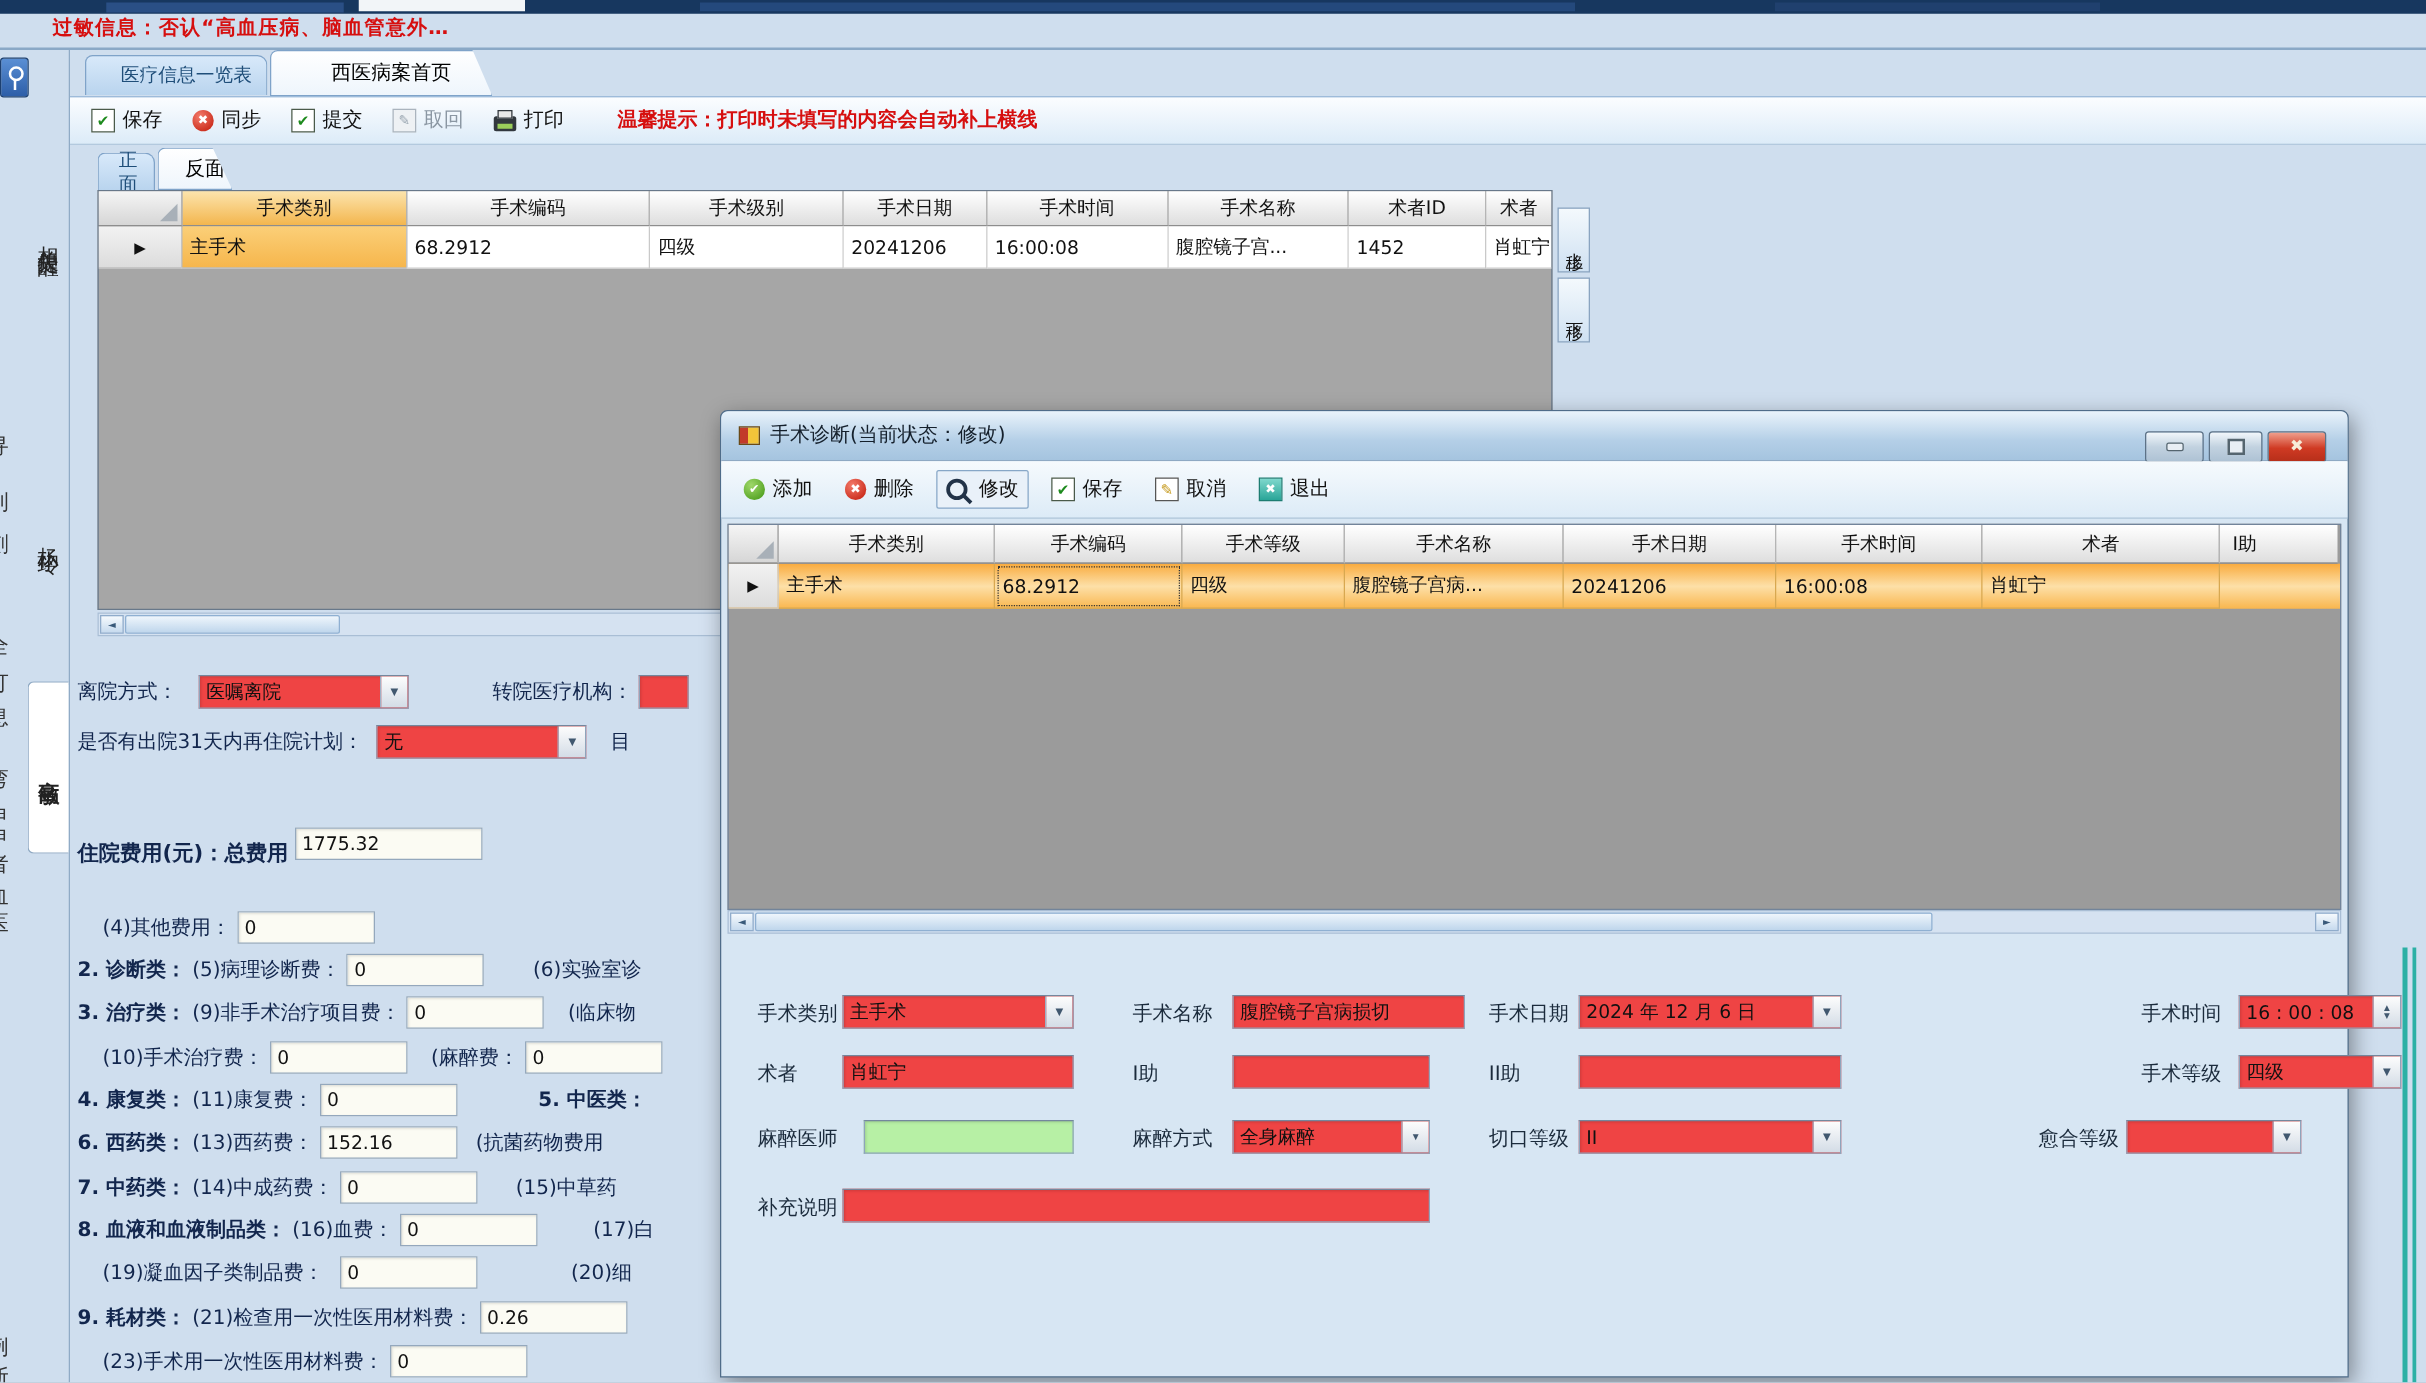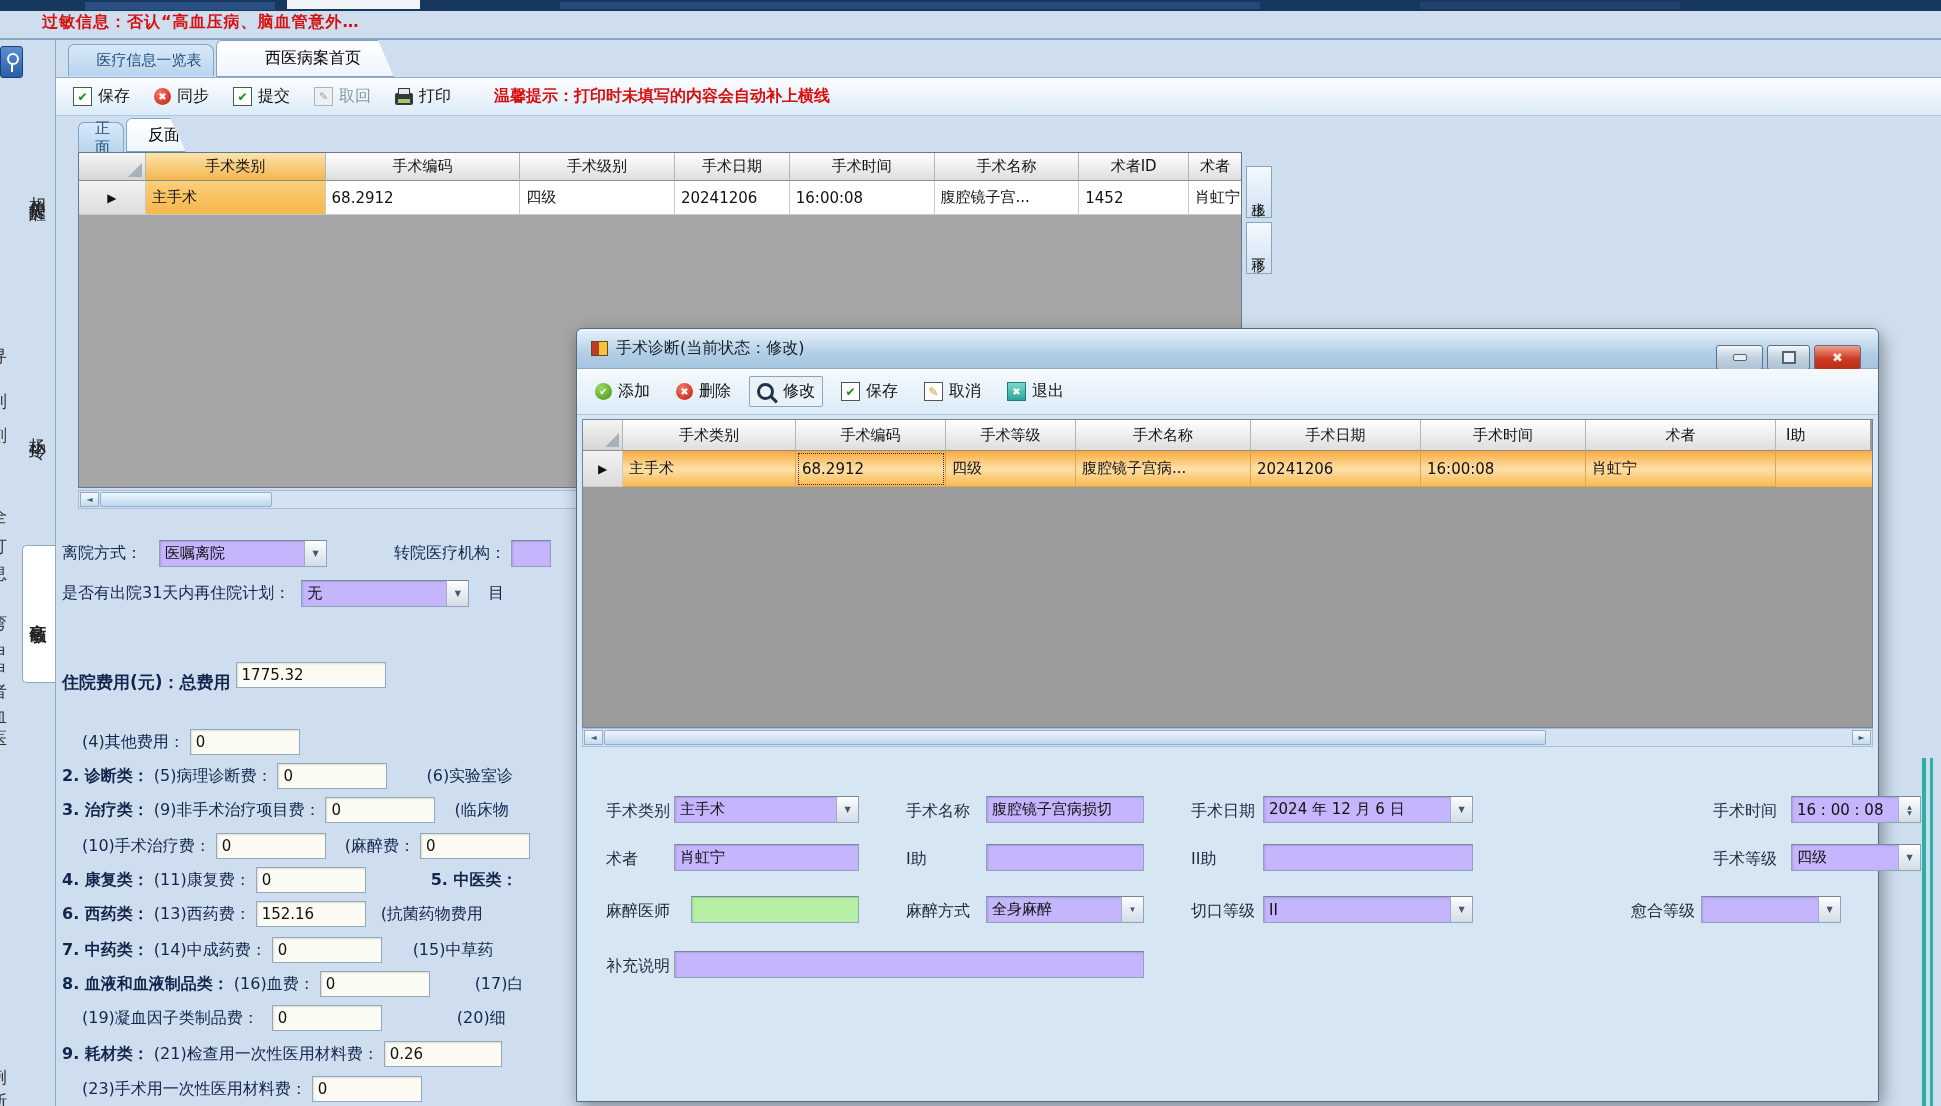--- a/index.html
+++ b/index.html
@@ -3,21 +3,21 @@
 <meta charset="utf-8">
 <style>
   html,body{margin:0;padding:0;background:#b9c6d4;}
   #screen{position:relative;width:1941px;height:1106px;overflow:hidden;background:#cfdeee;
     font-family:"DejaVu Sans",sans-serif;color:#111;}
   .A{position:absolute;}
   .lbl{font-size:16px;color:#12264d;white-space:nowrap;}
   .bold{font-weight:bold;}
   .red{color:#d60f0f;font-weight:bold;}
   
-  .box{box-sizing:border-box;background:#c4b5fd;border:1px solid #8ea4bb;border-top-color:#74879d;
+  .box{box-sizing:border-box;background:#ef4444;border:1px solid #8ea4bb;border-top-color:#74879d;
     height:27px;display:flex;align-items:center;padding:0 5px;font-size:15px;white-space:nowrap;overflow:hidden;
     box-shadow:inset 1px 1px 2px rgba(0,0,0,.13);}
   .combo{padding-right:0;justify-content:space-between;}
   .carrow{width:21px;height:100%;margin-left:4px;flex:0 0 auto;background:linear-gradient(#fdfdfd,#d3dce6);
     border-left:1px solid #9db1c6;display:flex;align-items:center;justify-content:center;font-size:8px;color:#41586f;}
   .green{background:#b7f0a5;}
   
   .dtab{box-sizing:border-box;display:flex;align-items:center;justify-content:center;font-size:15px;
     border:1px solid #7fa3c9;border-bottom:none;border-radius:6px 8px 0 0;background:linear-gradient(#d8e9fa,#b9d4ee);color:#1f4e79;padding-left:16px;}
   .dtab.act{background:linear-gradient(#ffffff,#eef5fc);color:#000;font-weight:normal;font-size:16px;
@@ -367,21 +367,21 @@
       <div style="flex:1;"></div>
       <div class="sbtn">►</div>
     </div>
 
     <span class="A lbl" style="left:29px;top:472px;color:#1b2b3c;">手术类别</span>
     <div class="box combo A" style="left:97px;top:467px;width:185px;">
       <span>主手术</span>
       <span class="carrow">▼</span>
     </div>
     <span class="A lbl" style="left:329px;top:472px;color:#1b2b3c;">手术名称</span>
-    <div class="box A" style="left:409px;top:467px;width:158px;">
+    <div class="box A" style="left:409px;top:467px;width:186px;">
       <span>腹腔镜子宫病损切</span>
     </div>
     <span class="A lbl" style="left:614px;top:472px;color:#1b2b3c;">手术日期</span>
     <div class="box combo A" style="left:686px;top:467px;width:210px;">
       <span>2024 年 12 月 6 日</span>
       <span class="carrow">▼</span>
     </div>
     <span class="A lbl" style="left:1136px;top:472px;color:#1b2b3c;">手术时间</span>
     <div class="box combo A" style="left:1214px;top:467px;width:130px;">
       <span>16 : 00 : 08</span>

